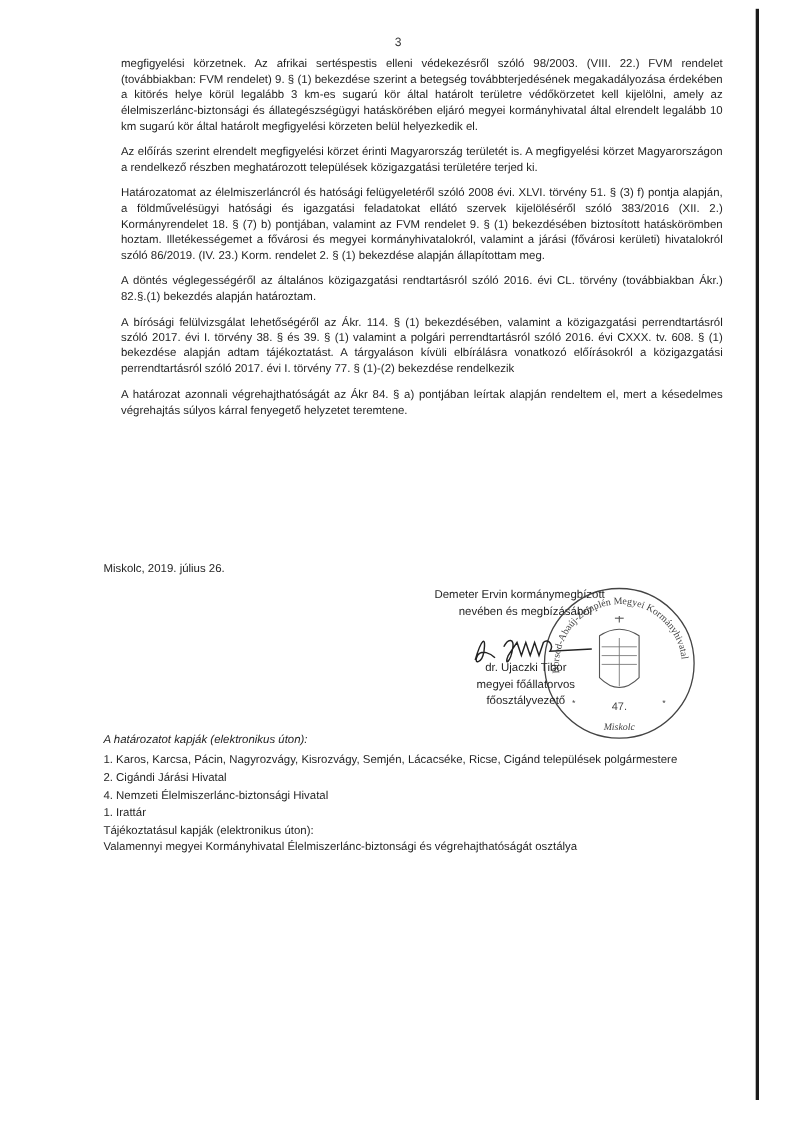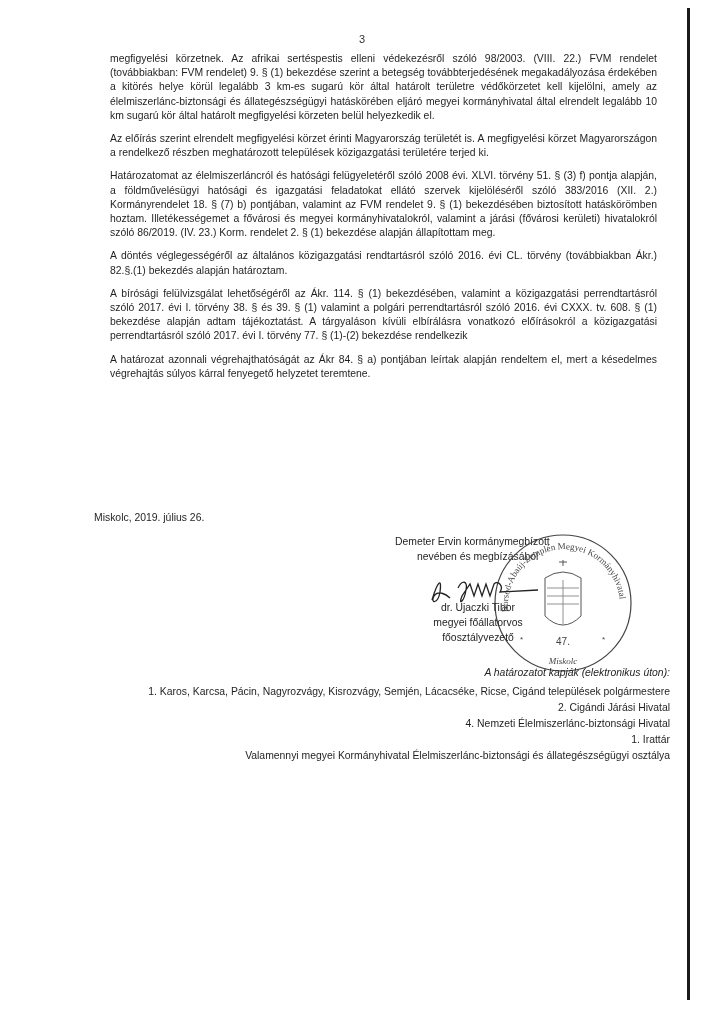--- a/index.html
+++ b/index.html
@@ -9,21 +9,21 @@
                  font-size: 11px; color: #333; }
   .right-bar { position: absolute; left: 687px; top: 8px; width: 3px; height: 992px; background: #1a1a1a; }
   .body { position: absolute; left: 110px; top: 52px; width: 547px; font-size: 10.4px; line-height: 14.2px; }
   .body p { margin: 0 0 9px 0; text-align: justify; }
   .date { position: absolute; left: 94px; top: 512px; font-size: 10.4px; }
   .signer { position: absolute; left: 395px; top: 534px; font-size: 10.4px; line-height: 15px; }
   .signer .l2 { padding-left: 22px; }
   .sig-block { position: absolute; left: 432px; top: 600px; font-size: 10.4px; line-height: 15px; text-align: center; width: 92px; }
   .signature { position: absolute; left: 428px; top: 570px; }
   .stamp { position: absolute; left: 490px; top: 530px; }
-  .recipients { position: absolute; left: 110px; top: 665px; width: 560px; font-size: 10.4px; line-height: 15.7px; text-align: right; }
+  .recipients { position: absolute; left: 94px; top: 665px; width: 560px; font-size: 10.4px; line-height: 15.7px; }
   .recipients div { margin: 0; }
   .recipients .title { font-style: italic; margin-bottom: 3px; }
   .recipients .item1 { margin-bottom: 1px; }
 </style>
 </head>
 <body>
 
 <div class="page-number">3</div>
 <div class="right-bar"></div>
 
@@ -76,14 +76,15 @@
   <div>megyei főállatorvos</div>
   <div>főosztályvezető</div>
 </div>
 
 <div class="recipients">
   <div class="title">A határozatot kapják (elektronikus úton):</div>
   <div class="item1">1. Karos, Karcsa, Pácin, Nagyrozvágy, Kisrozvágy, Semjén, Lácacséke, Ricse, Cigánd települések polgármestere</div>
   <div>2. Cigándi Járási Hivatal</div>
   <div>4. Nemzeti Élelmiszerlánc-biztonsági Hivatal</div>
   <div>1. Irattár</div>
-  <div>Valamennyi megyei Kormányhivatal Élelmiszerlánc-biztonsági és állategészségügyi osztálya</div>
+  <div>Tájékoztatásul kapják (elektronikus úton):</div>
+  <div>Valamennyi megyei Kormányhivatal Élelmiszerlánc-biztonsági és végrehajthatóságát osztálya</div>
 </div>
 
 </body></html>

